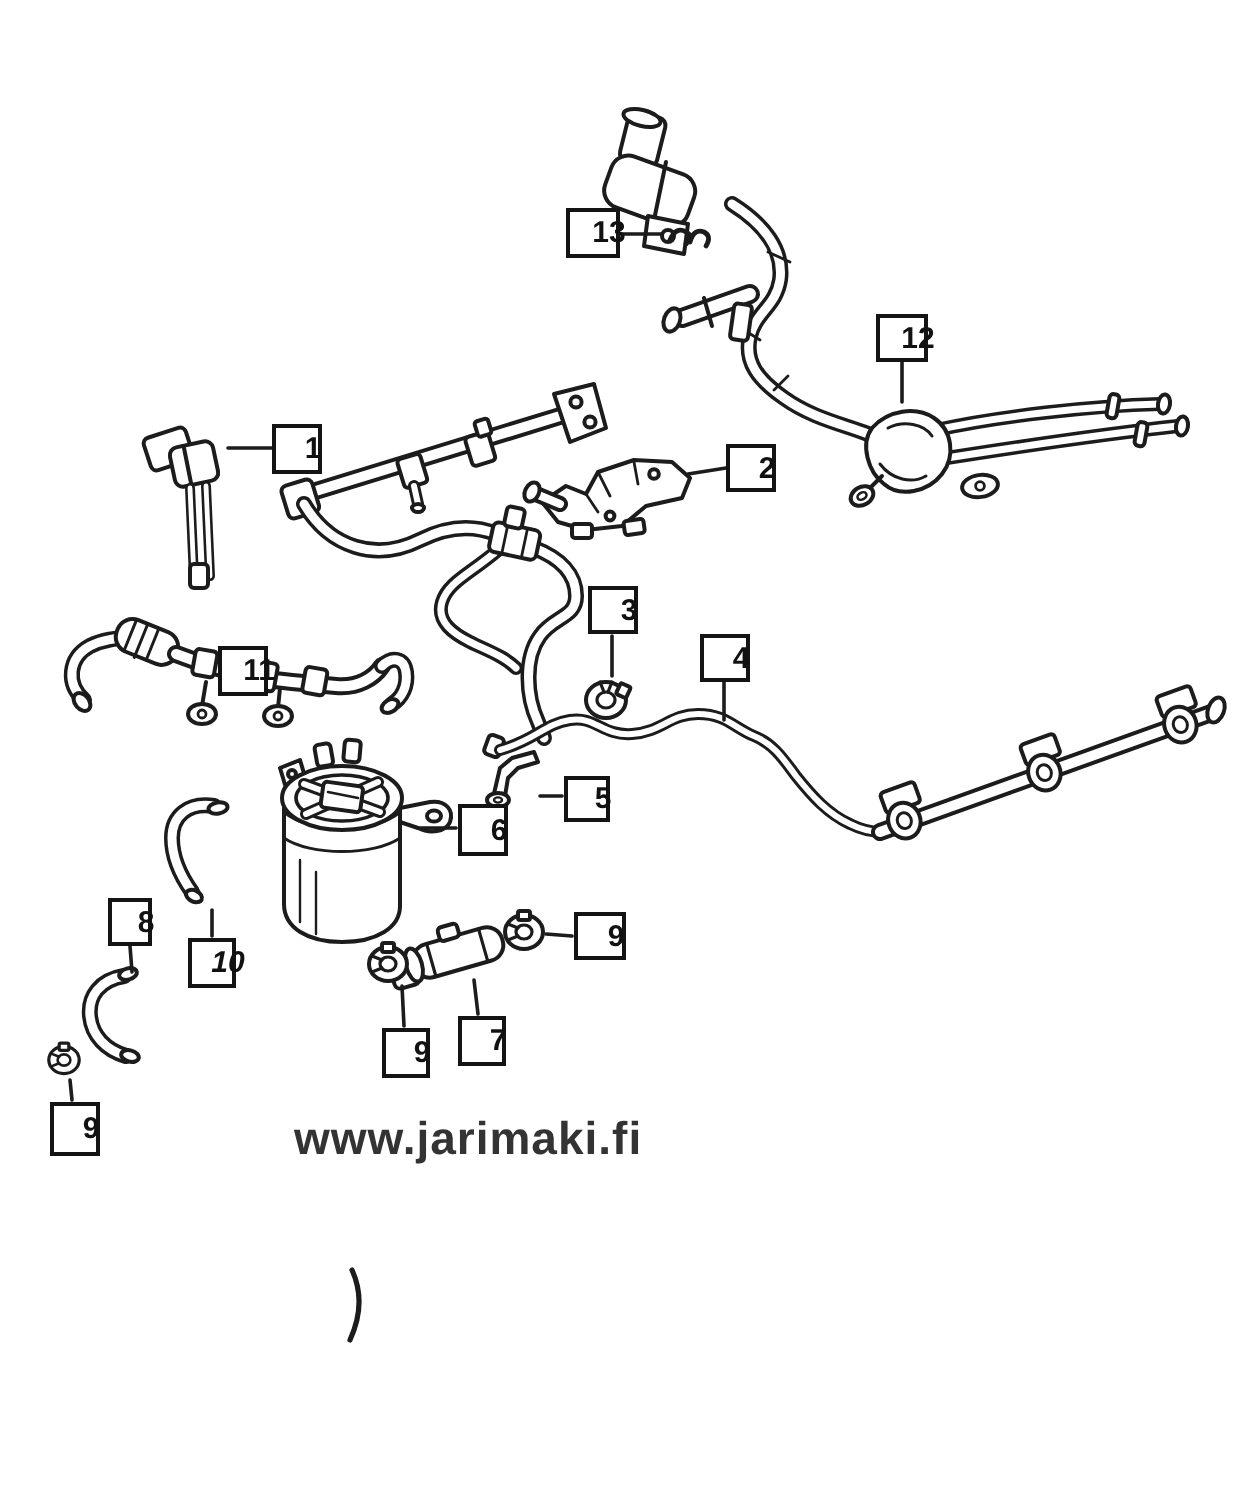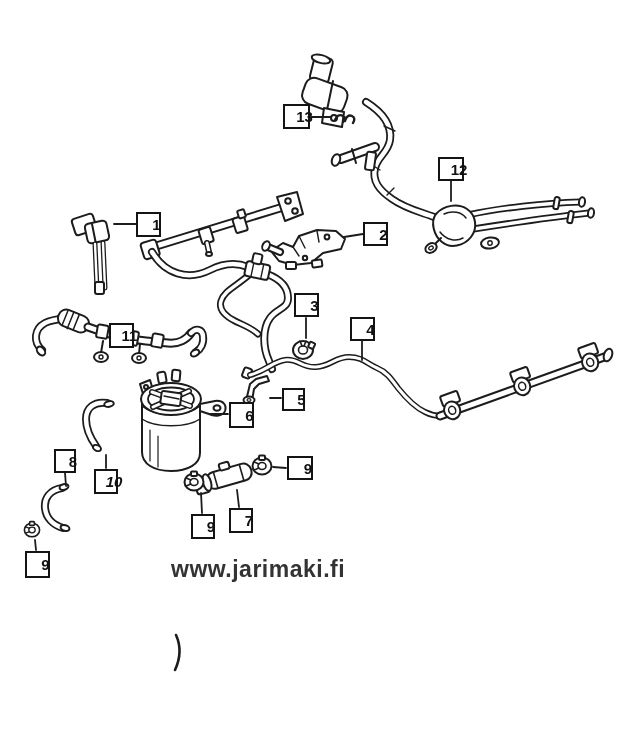--- a/index.html
+++ b/index.html
@@ -18,21 +18,21 @@
   .callout{
     position:absolute;box-sizing:border-box;
     background:#ffffff;border:2.5px solid #141414;
     display:flex;align-items:center;justify-content:center;
     font-weight:bold;font-size:15px;color:#111111;line-height:1;
     z-index:3;
     padding-left:16px;
   }
   .watermark{
     position:absolute;left:147px;top:556px;z-index:2;
-    font-size:23px;font-weight:600;color:#333333;letter-spacing:.5px;margin-left:24px;
+    font-size:23px;font-weight:600;color:#333333;letter-spacing:.5px;
   }
 </style>
 </head>
 <body>
 
 <div class="stage">
 
   <svg class="artwork" viewBox="0 0 625 750">
     <defs>
       <g id="clamp">

